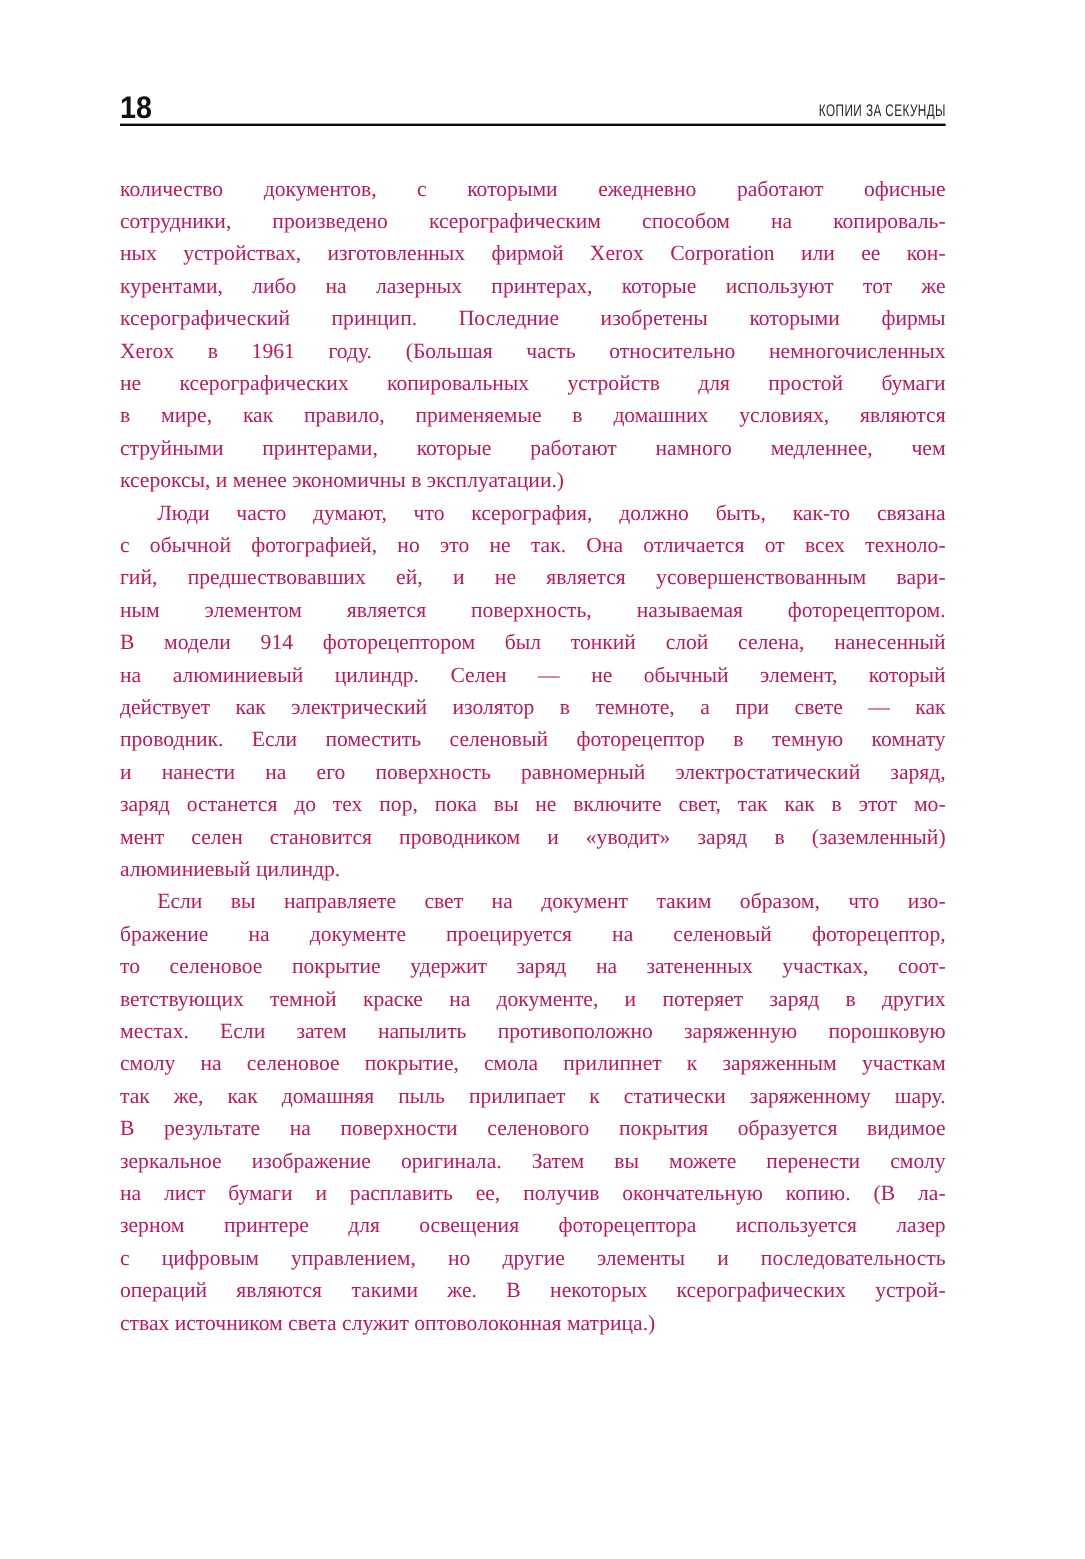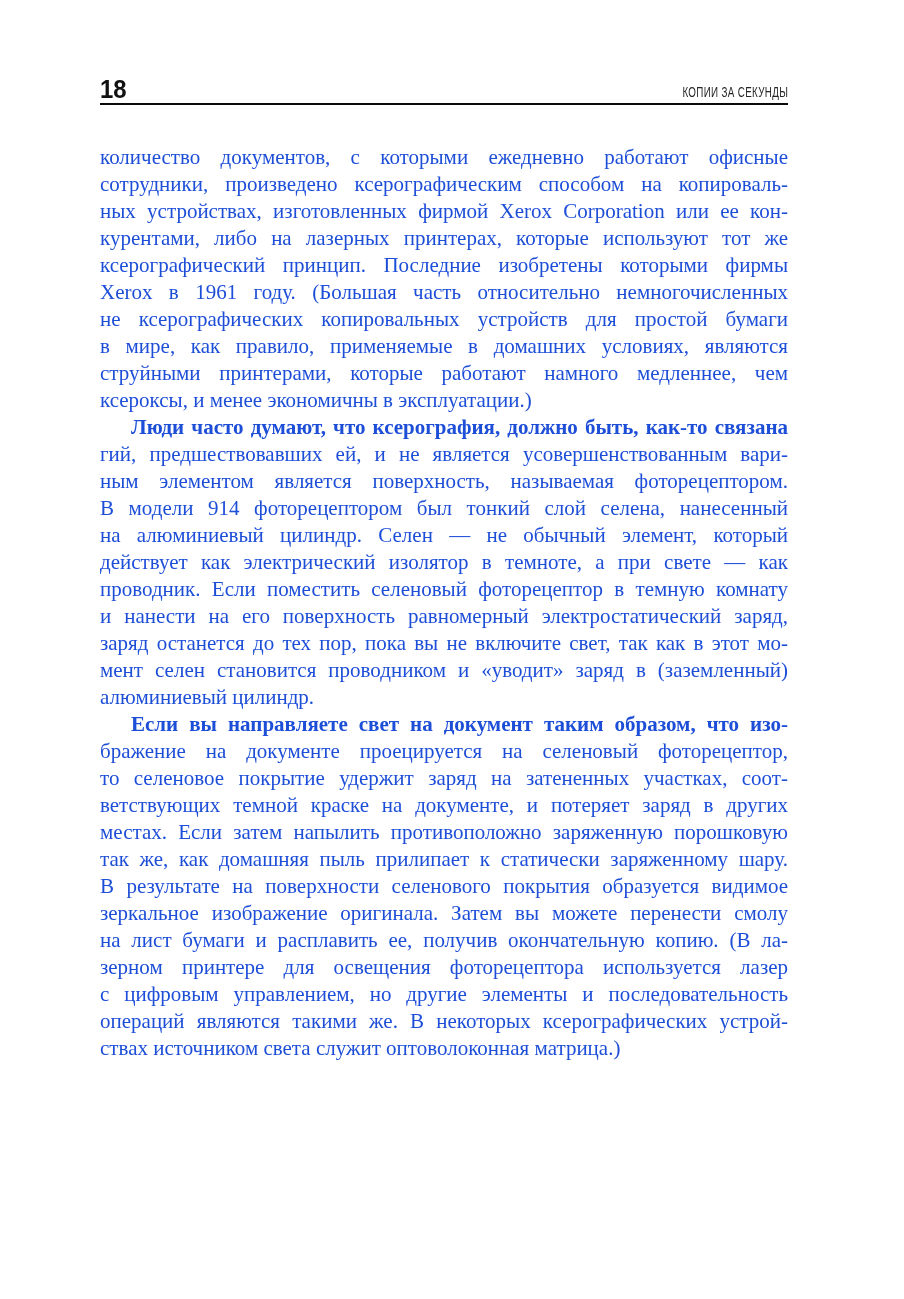--- a/index.html
+++ b/index.html
@@ -48,36 +48,35 @@
     letter-spacing: 0.5px;
     padding-bottom: 3px;
     white-space: nowrap;
   }
   .body-text {
     position: absolute;
     left: 100px;
     top: 144px;
     width: 688px;
     font-family: "Liberation Serif", serif;
-    font-size: 21px;
+    font-size: 18px;
     line-height: 27px;
-    color: #1d4ed8;
+    color: #be185d;
   }
   .paragraph { margin: 0; }
   .line {
     text-align: justify;
     text-align-last: justify;
     white-space: normal;
   }
   .line.last {
     text-align-last: auto;
   }
   .line.indent {
     text-indent: 31px;
-    font-weight: bold;
   }
 </style>
 </head>
 <body>
 
 <div class="page">
   <header class="page-header">
     <span class="page-number">18</span>
     <span class="running-title">КОПИИ ЗА СЕКУНДЫ</span>
   </header>
@@ -89,37 +88,39 @@
         <div class="line">курентами, либо на лазерных принтерах, которые используют тот же</div>
         <div class="line">ксерографический принцип. Последние изобретены которыми фирмы</div>
         <div class="line">Xerox в 1961 году. (Большая часть относительно немногочисленных</div>
         <div class="line">не ксерографических копировальных устройств для простой бумаги</div>
         <div class="line">в мире, как правило, применяемые в домашних условиях, являются</div>
         <div class="line">струйными принтерами, которые работают намного медленнее, чем</div>
         <div class="line last">ксероксы, и менее экономичны в эксплуатации.)</div>
       </div>
       <div class="paragraph">
         <div class="line indent">Люди часто думают, что ксерография, должно быть, как-то связана</div>
+        <div class="line">с обычной фотографией, но это не так. Она отличается от всех техноло-</div>
         <div class="line">гий, предшествовавших ей, и не является усовершенствованным вари-</div>
         <div class="line">ным элементом является поверхность, называемая фоторецептором.</div>
         <div class="line">В модели 914 фоторецептором был тонкий слой селена, нанесенный</div>
         <div class="line">на алюминиевый цилиндр. Селен — не обычный элемент, который</div>
         <div class="line">действует как электрический изолятор в темноте, а при свете — как</div>
         <div class="line">проводник. Если поместить селеновый фоторецептор в темную комнату</div>
         <div class="line">и нанести на его поверхность равномерный электростатический заряд,</div>
         <div class="line">заряд останется до тех пор, пока вы не включите свет, так как в этот мо-</div>
         <div class="line">мент селен становится проводником и «уводит» заряд в (заземленный)</div>
         <div class="line last">алюминиевый цилиндр.</div>
       </div>
       <div class="paragraph">
         <div class="line indent">Если вы направляете свет на документ таким образом, что изо-</div>
         <div class="line">бражение на документе проецируется на селеновый фоторецептор,</div>
         <div class="line">то селеновое покрытие удержит заряд на затененных участках, соот-</div>
         <div class="line">ветствующих темной краске на документе, и потеряет заряд в других</div>
         <div class="line">местах. Если затем напылить противоположно заряженную порошковую</div>
+        <div class="line">смолу на селеновое покрытие, смола прилипнет к заряженным участкам</div>
         <div class="line">так же, как домашняя пыль прилипает к статически заряженному шару.</div>
         <div class="line">В результате на поверхности селенового покрытия образуется видимое</div>
         <div class="line">зеркальное изображение оригинала. Затем вы можете перенести смолу</div>
         <div class="line">на лист бумаги и расплавить ее, получив окончательную копию. (В ла-</div>
         <div class="line">зерном принтере для освещения фоторецептора используется лазер</div>
         <div class="line">с цифровым управлением, но другие элементы и последовательность</div>
         <div class="line">операций являются такими же. В некоторых ксерографических устрой-</div>
         <div class="line last">ствах источником света служит оптоволоконная матрица.)</div>
       </div>
     </main>

